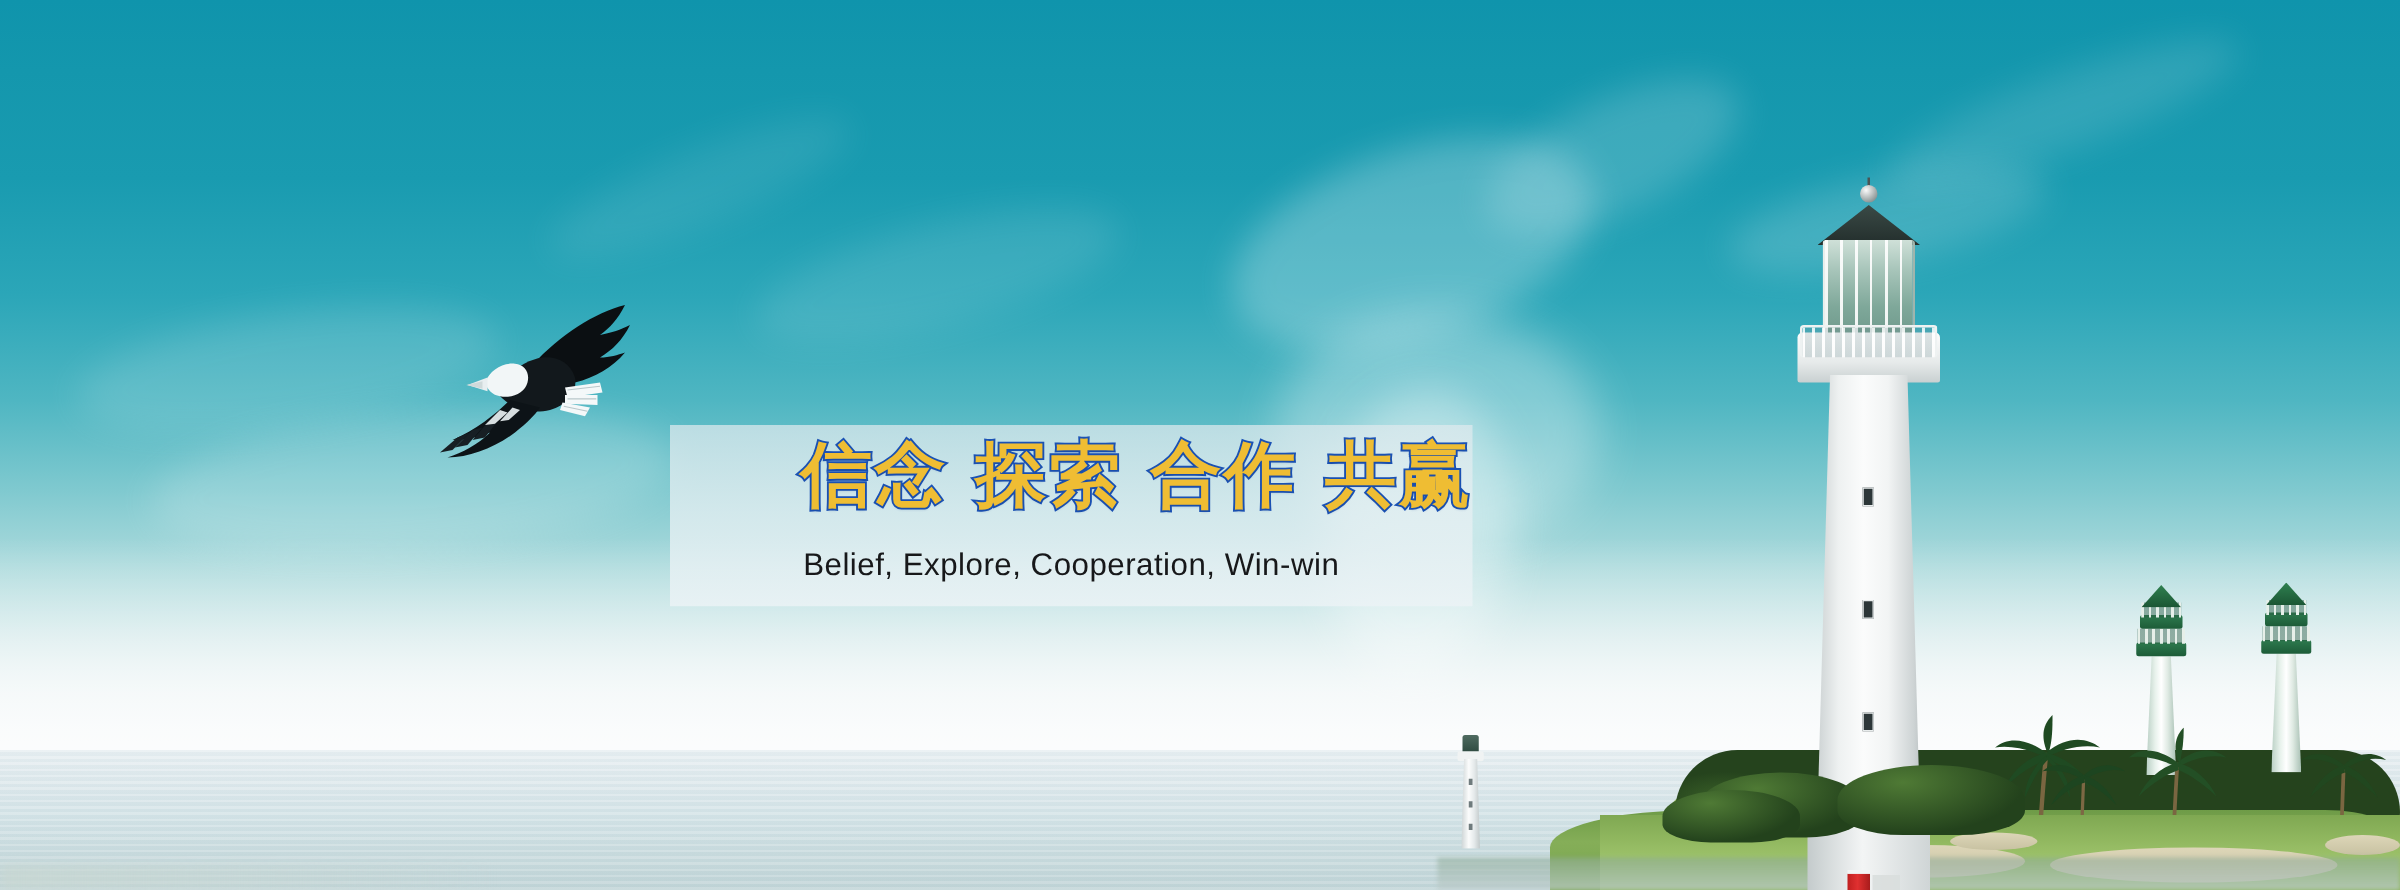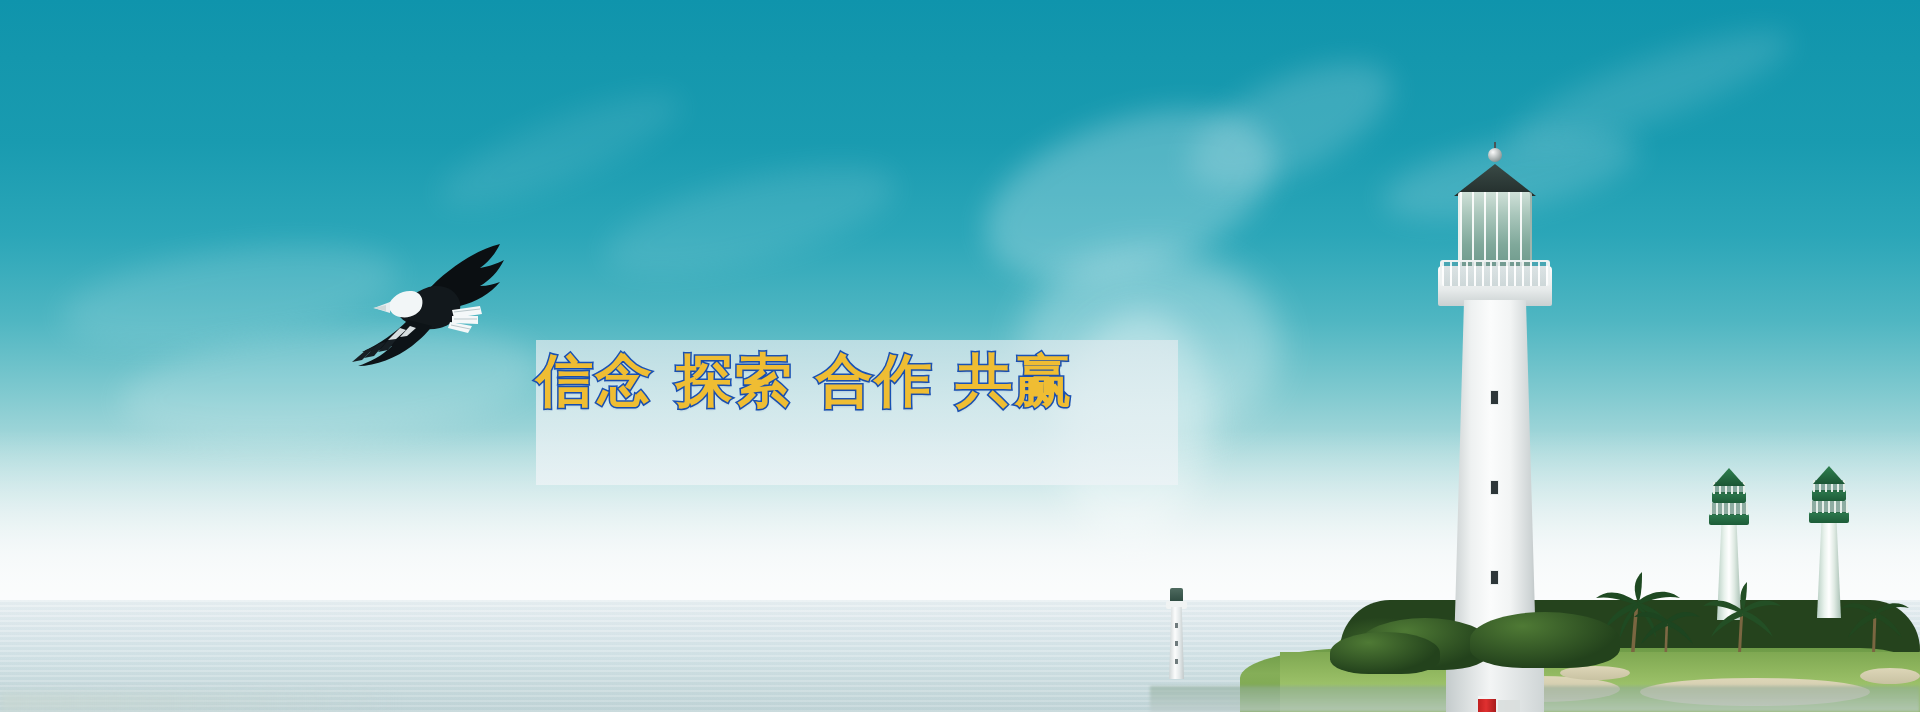--- a/index.html
+++ b/index.html
@@ -195,21 +195,21 @@
     filter:blur(1.5px);
   }
   .palm{position:absolute;}
 
   
   .panel{
     position:absolute;left:536px;top:340px;width:642px;height:145px;
     background:linear-gradient(to bottom,rgba(223,234,238,.72) 0%,rgba(229,239,242,.78) 45%,rgba(236,243,246,.82) 100%);
   }
   .headline{
-    position:absolute;left:0;right:0;top:6px;text-align:left;
+    position:absolute;left:0;right:0;top:6px;text-align:right;
     font-family:"DejaVu Sans","Liberation Sans",sans-serif;
     font-size:57px;font-weight:bold;line-height:1.22;
     letter-spacing:2px;
     color:#efbd33;
     -webkit-text-stroke:3px #1b52b4;
     paint-order:stroke fill;
     text-shadow:0 2px 2px rgba(20,60,140,.20);
     white-space:nowrap;
   }
   .subline{
@@ -389,15 +389,16 @@
     <div class="lh-plaque"></div>
     <div class="lh-door"></div>
   </div>
 
   <div class="bush" style="left:1360px;top:618px;width:130px;height:52px;"></div>
   <div class="bush" style="left:1330px;top:632px;width:110px;height:42px;"></div>
   <div class="bush" style="left:1470px;top:612px;width:150px;height:56px;"></div>
 
   <div class="panel">
     <div class="headline">信念 探索 合作 共赢</div>
+    <div class="subline">Belief,  Explore,  Cooperation,  Win-win</div>
   </div>
 
 </div>
 
 </body></html>

